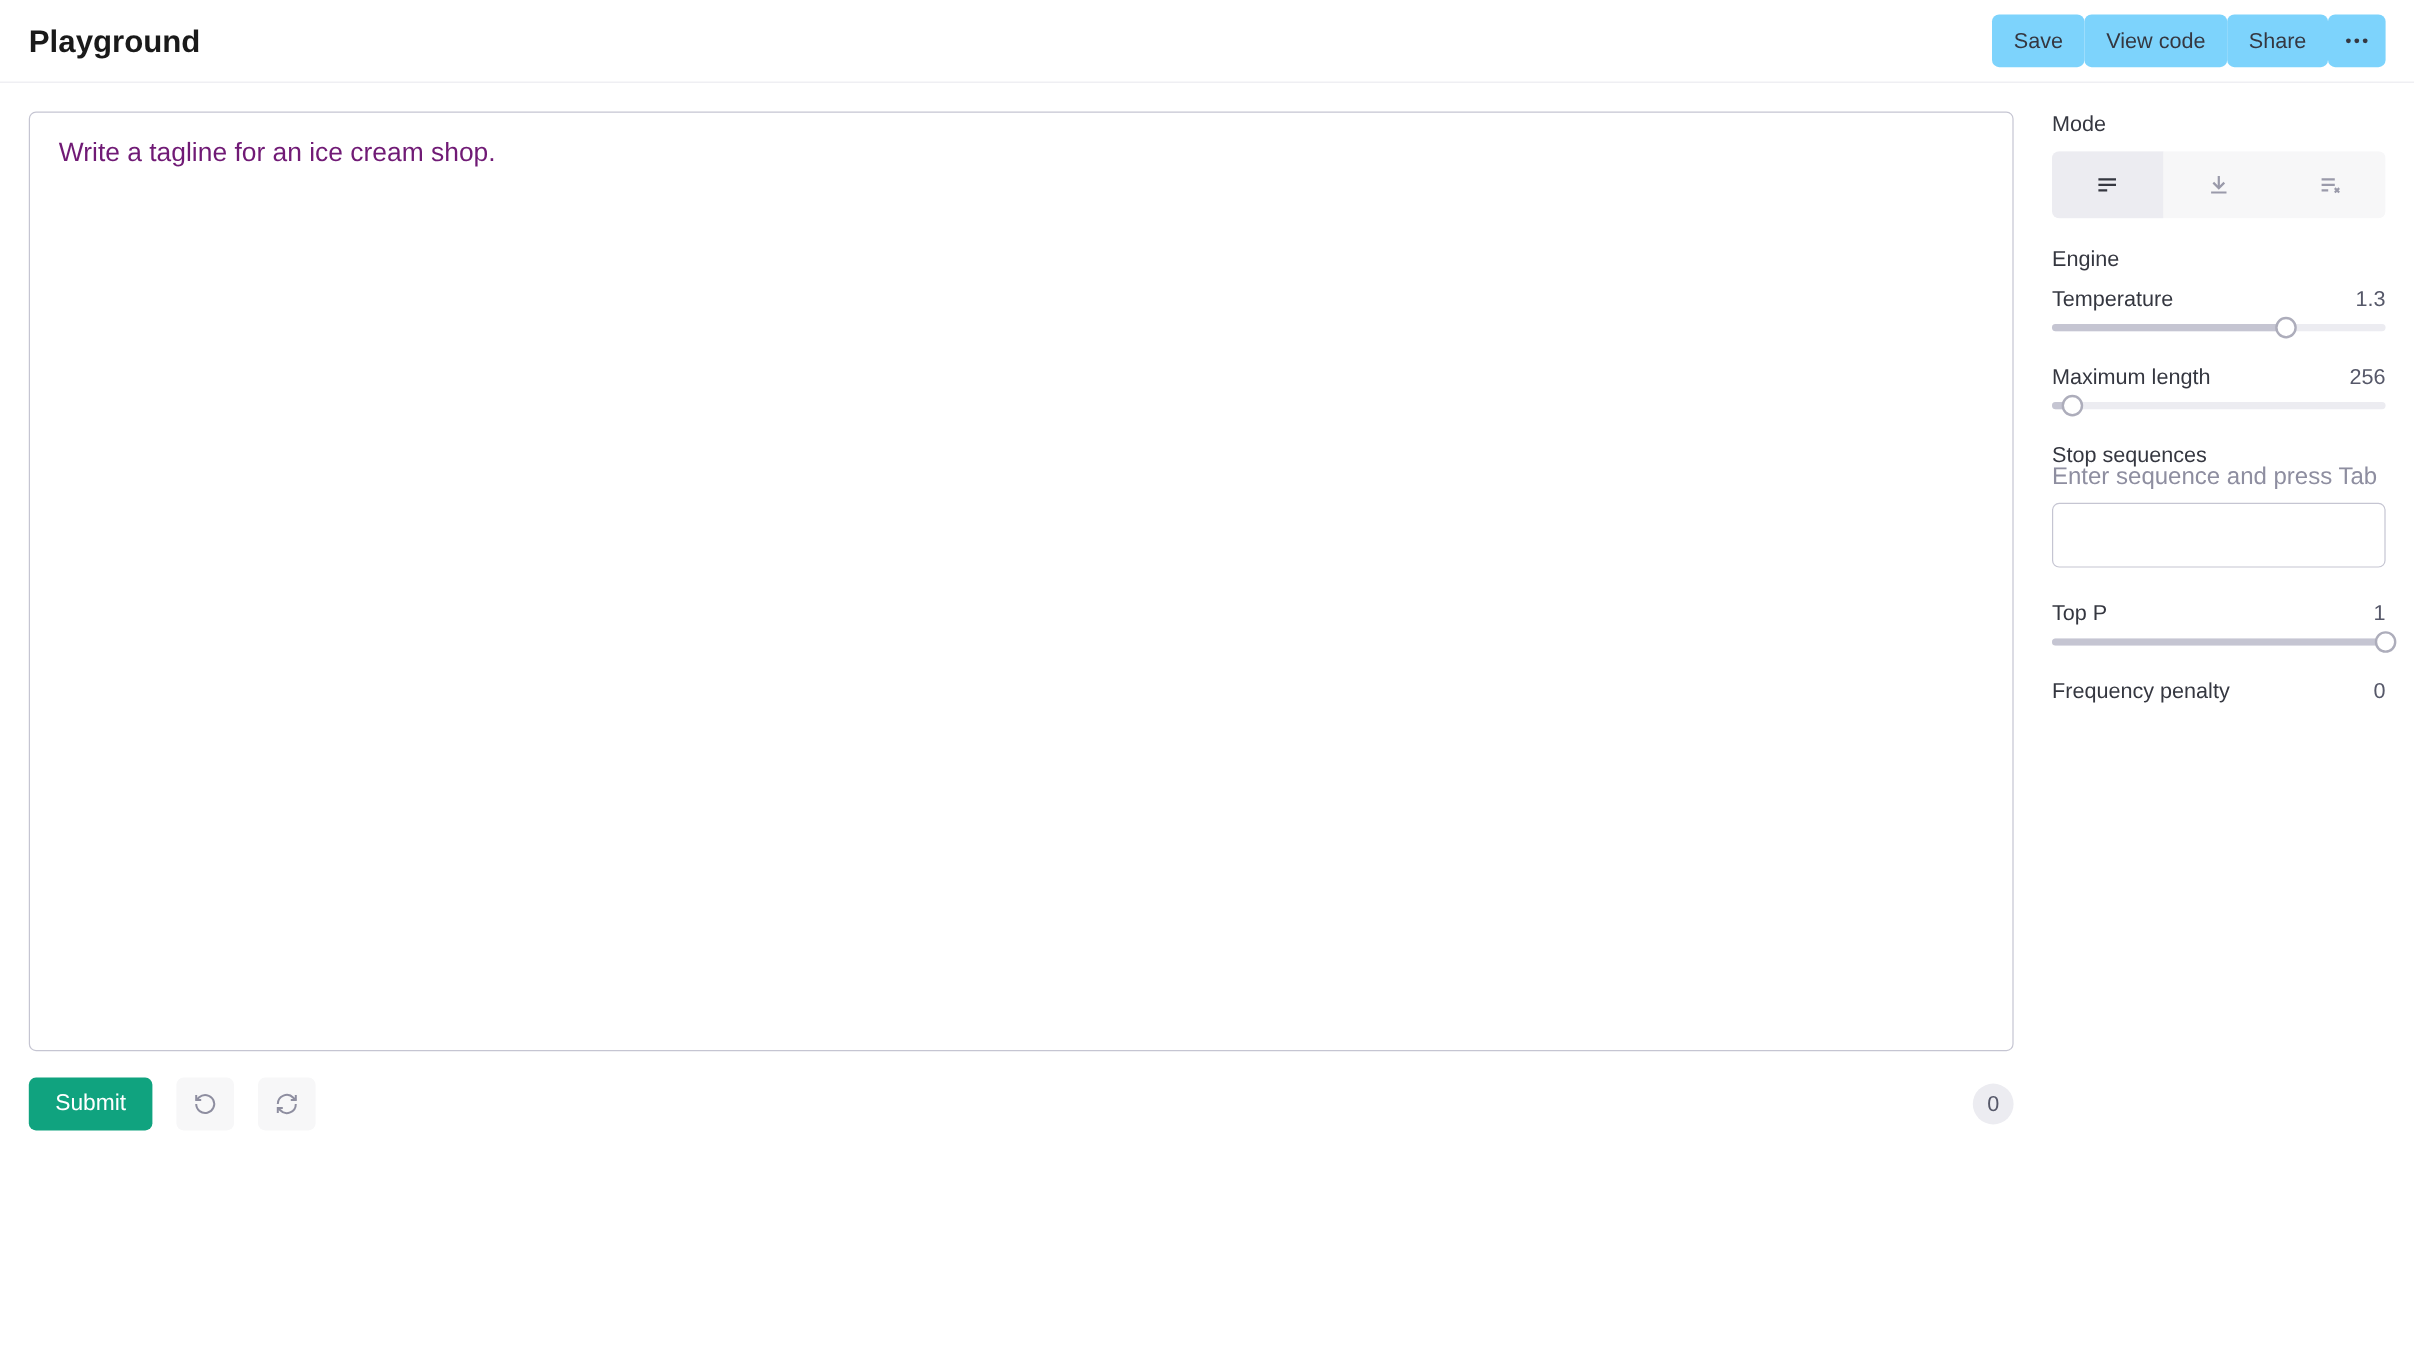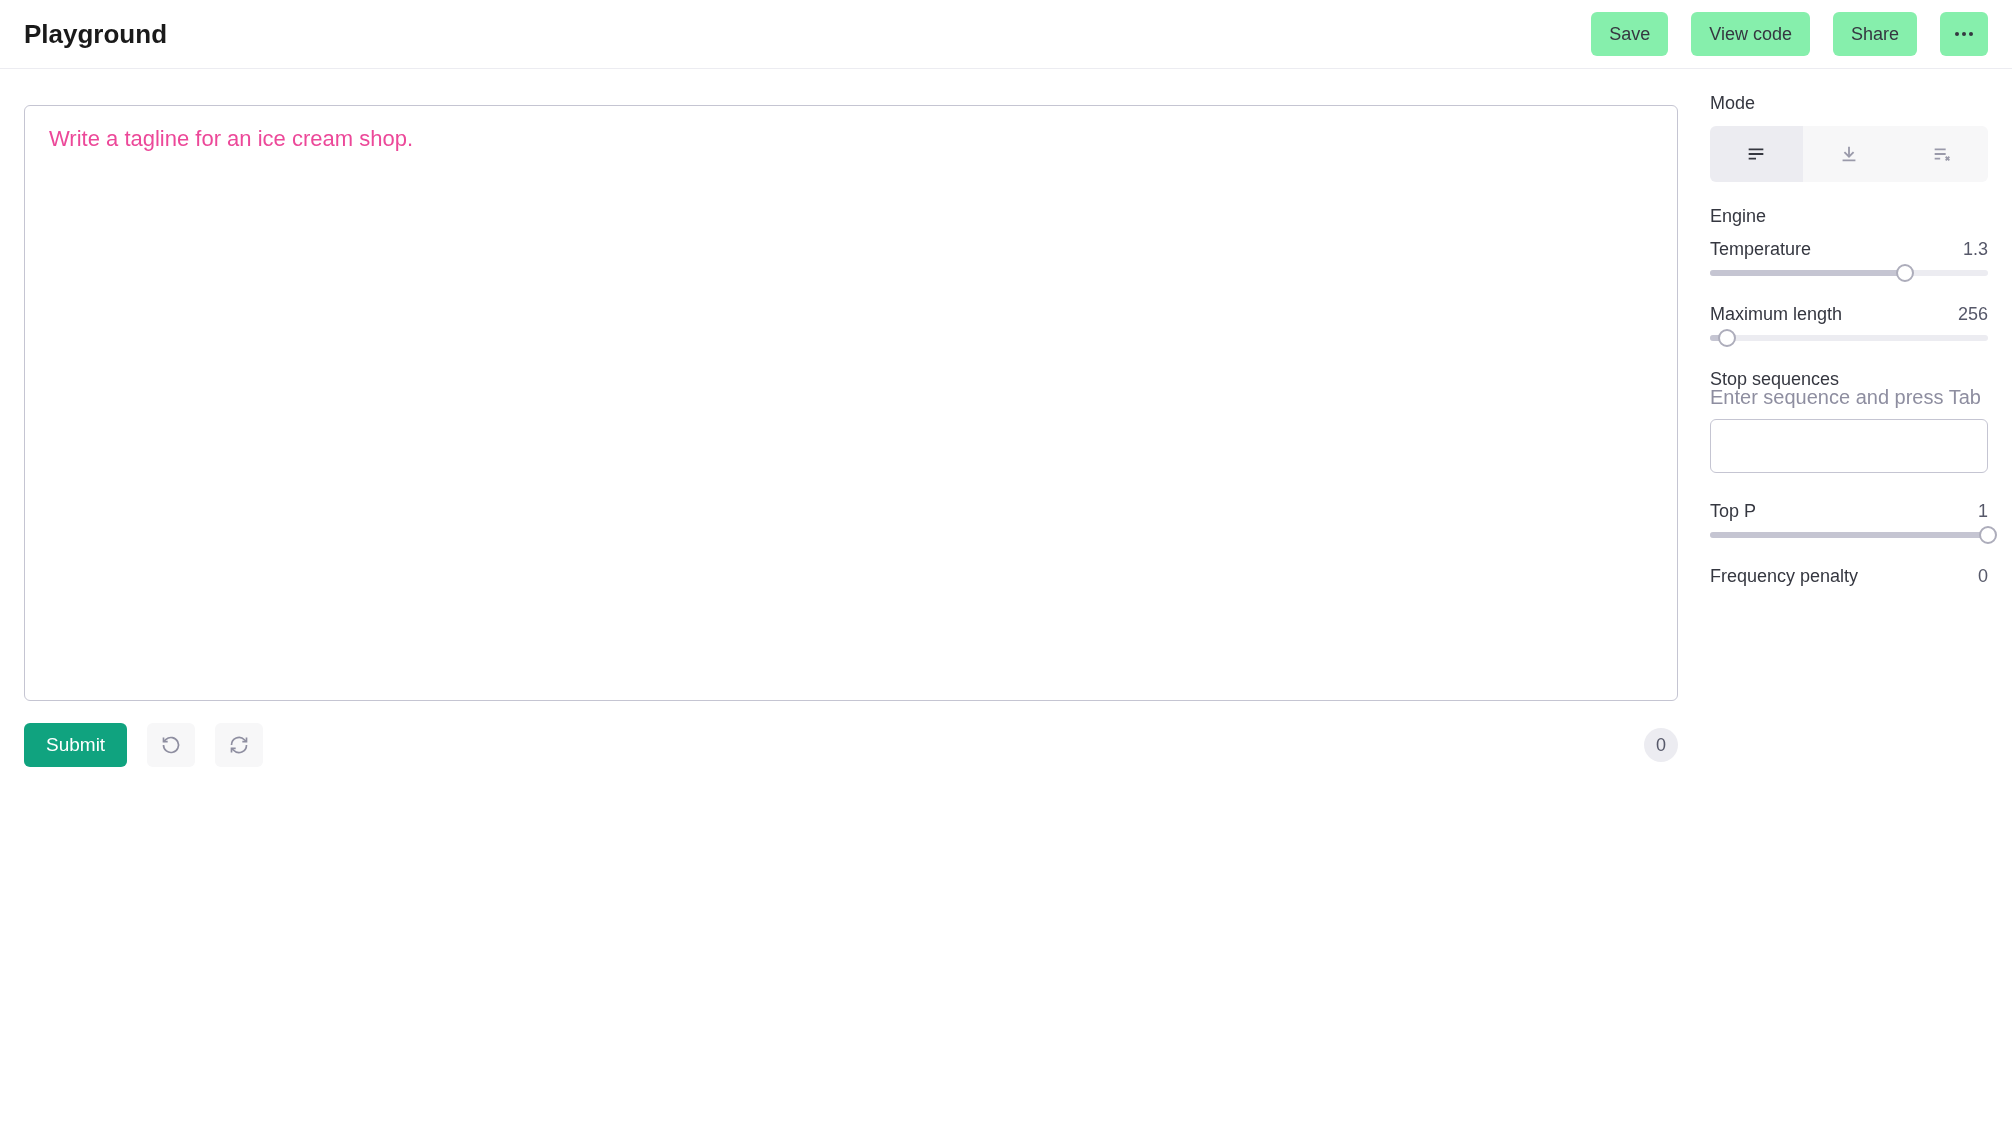--- a/index.html
+++ b/index.html
@@ -6,21 +6,21 @@
     body {
       font-family: -apple-system, BlinkMacSystemFont, "Segoe UI", Helvetica, Arial, sans-serif;
       background: #fff;
       color: #202123;
     }
     .topbar {
       display: flex;
       align-items: center;
       padding: 12px 24px;
       border-bottom: 1px solid #ececf1;
-      gap: 23px;
+      gap: 0;
     }
     .page-title {
       font-size: 26px;
       font-weight: 700;
       color: #1a1a1a;
       margin-right: auto;
     }
     .preset-select {
       width: 430px;
       height: 44px;
@@ -39,21 +39,21 @@
       width: 18px; height: 18px;
       stroke: #8e8ea0;
       stroke-width: 2;
       fill: none;
     }
     .btn {
       height: 44px;
       padding: 0 18px;
       border: none;
       border-radius: 6px;
-      background: #86efac;
+      background: #7dd3fc;
       color: #353740;
       font-size: 18px;
       cursor: pointer;
       display: inline-flex;
       align-items: center;
       justify-content: center;
     }
     .btn.icon-only { width: 48px; padding: 0; }
     .dots { display:flex; gap:3px; }
     .dots span { width:4px; height:4px; border-radius:50%; background:#353740; display:block; }
@@ -61,26 +61,25 @@
     .content {
       display: flex;
       padding: 24px;
       gap: 32px;
       align-items: flex-start;
     }
     .editor-col { flex: 1; display:flex; flex-direction:column; }
     .editor {
       border: 1px solid #c5c5d2;
       border-radius: 6px;
-      height: 596px;
+      height: 783px;
       padding: 20px 24px;
       font-size: 22px;
-      color: #ec4899;
+      color: #701a75;
       background: #fff;
-      margin-top: 12px;
     }
     .editor-actions {
       display:flex;
       align-items:center;
       margin-top: 22px;
       gap: 20px;
     }
     .btn.primary {
       background: #10a37f;
       color: #fff;

